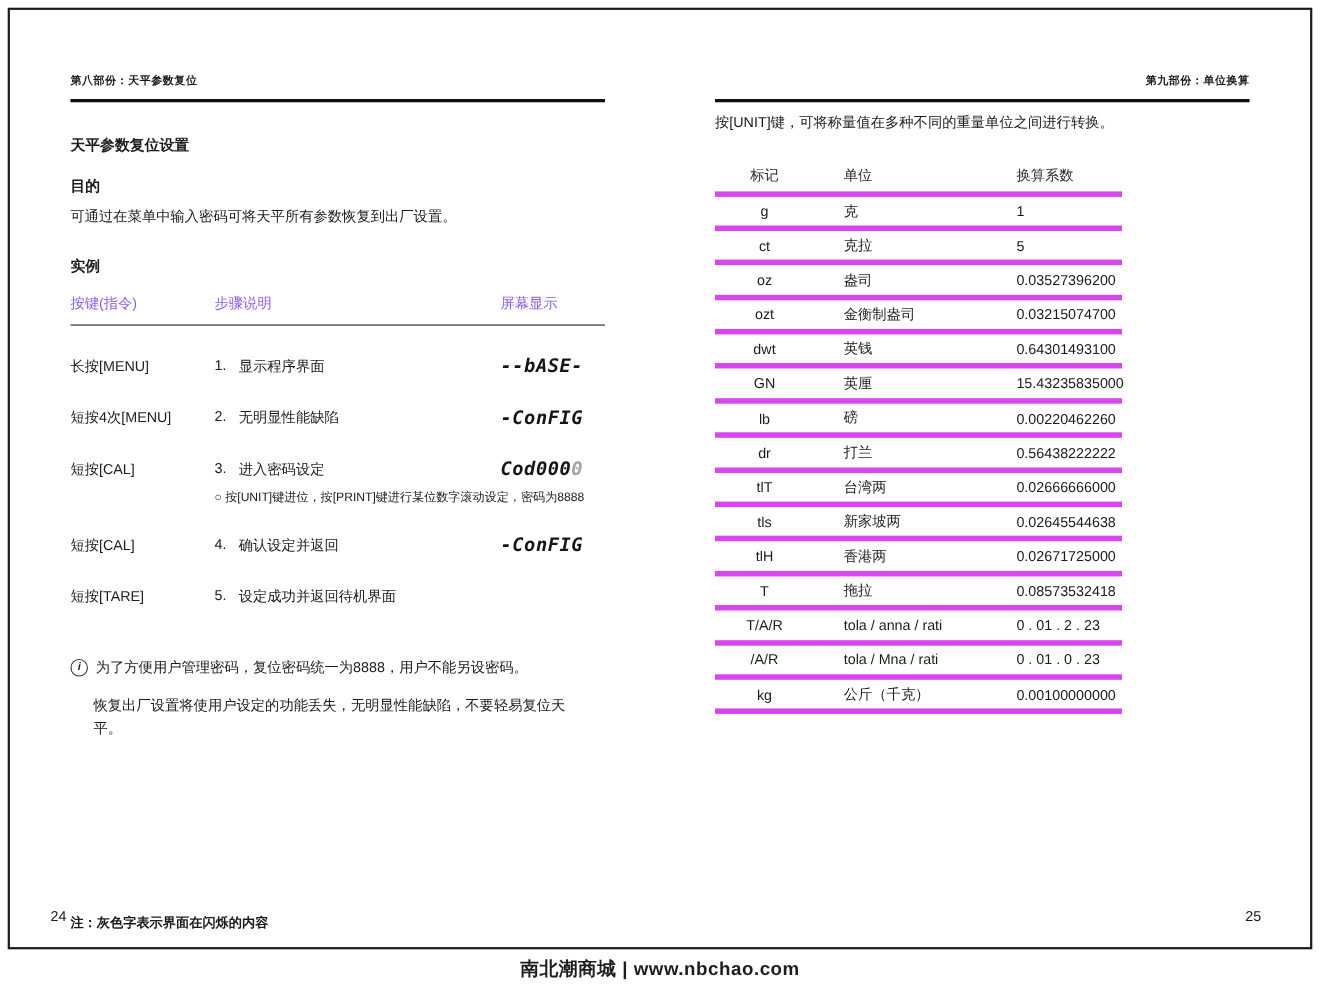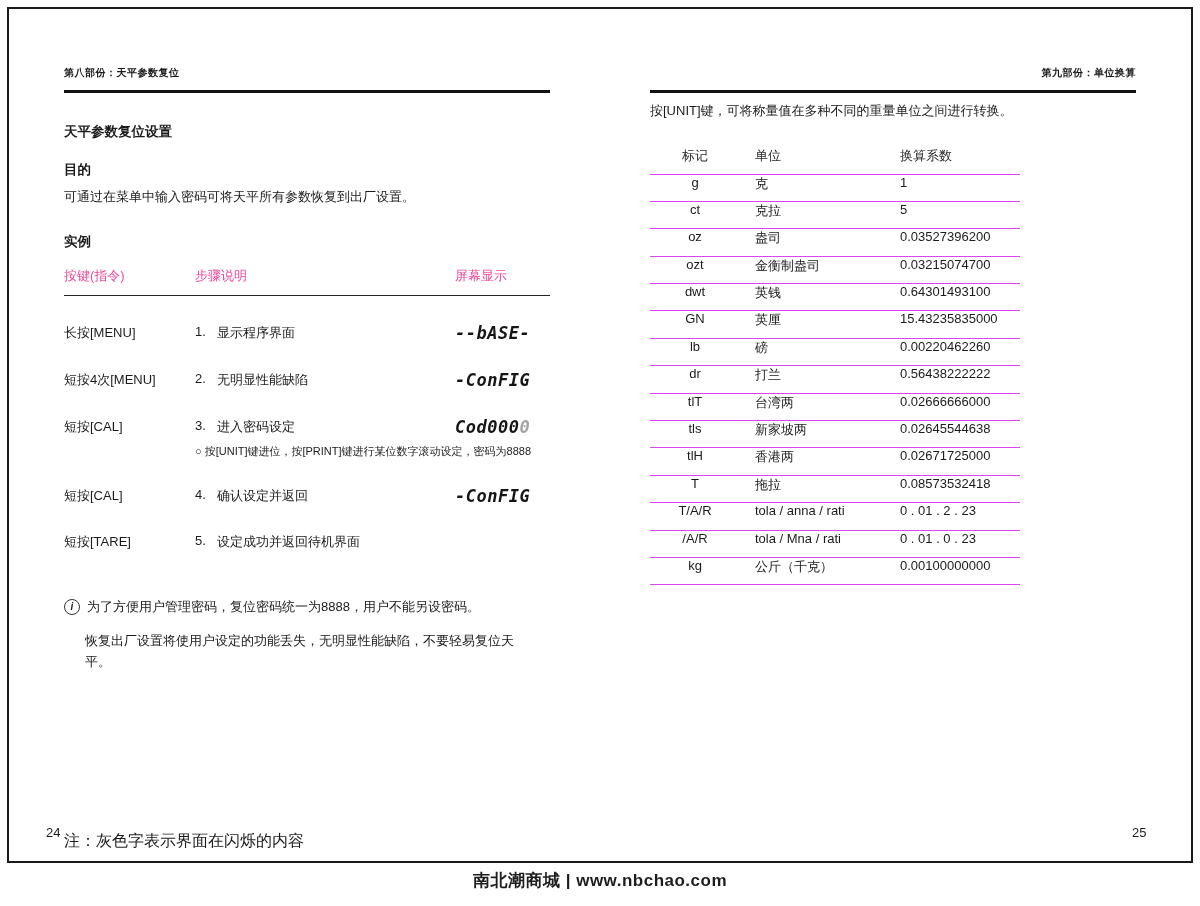--- a/index.html
+++ b/index.html
@@ -20,53 +20,53 @@
     border-bottom:3px solid #111;letter-spacing:0.5px;
   }
   .right-col .col-header{text-align:right;}
   .sec-title{margin-top:30px;font-size:13.5px;font-weight:bold;}
   .sub-title{margin-top:20px;font-size:13.5px;font-weight:bold;}
   .body-text{margin-top:8px;font-size:13px;line-height:1.55;}
   .example-title{margin-top:26px;font-size:13.5px;font-weight:bold;}
 
   
   .ex-table{margin-top:16px;font-size:13px;}
-  .ex-head{display:flex;padding-bottom:10px;border-bottom:1.5px solid #222;color:#ec4899;}
+  .ex-head{display:flex;padding-bottom:10px;border-bottom:1.5px solid #222;color:#8b5cf6;}
   .ex-col-key{width:131px;flex:none;}
   .ex-col-step{width:260px;flex:none;display:flex;}
   .ex-col-disp{flex:1;}
   .ex-row{display:flex;margin-top:27px;align-items:center;justify-content:center;}
   .step-num{width:22px;flex:none;}
   .lcd{
     font-family:"DejaVu Sans Mono",monospace;font-style:italic;font-weight:bold;
     font-size:17px;letter-spacing:0.5px;color:#151515;white-space:nowrap;
   }
   .lcd .flash{color:#a3a3a3;}
   .ex-note{margin-top:7px;margin-left:131px;font-size:11px;color:#222;}
 
   .info-block{margin-top:46px;display:flex;font-size:13px;line-height:1.5;}
   .info-icon{
     flex:none;width:14px;height:14px;border:1.3px solid #333;border-radius:50%;
     font-size:10px;font-weight:bold;text-align:center;line-height:14px;
     margin-right:7px;margin-top:2px;font-style:italic;
   }
   .info-cont{margin-top:13px;margin-left:21px;font-size:13px;line-height:1.65;width:448px;}
 
-  .bottom-note{position:absolute;left:64px;top:831px;font-size:16px;font-weight:normal;}
+  .bottom-note{position:absolute;left:64px;top:831px;font-size:12px;font-weight:bold;}
   .page-num{position:absolute;top:825px;font-size:13px;}
   .page-num.left{left:46px;}
   .page-num.right{left:1132px;}
   .footer{
     position:absolute;left:0;top:869px;width:100%;text-align:center;
     font-size:17px;font-weight:600;color:#1d1d1d;letter-spacing:0.5px;
   }
 
   
   .u-table{margin-top:26px;width:370px;font-size:13px;}
-  .u-row{display:flex;height:26.4px;border-bottom:1px solid #d946ef;}
+  .u-row{display:flex;align-items:center;height:26.4px;border-bottom:5px solid #d946ef;gap:12px;}
   .u-row.head{color:#2a2a2a;}
   .u-mark{width:90px;flex:none;text-align:center;}
   .u-unit{width:140px;flex:none;padding-left:15px;box-sizing:border-box;}
   .u-factor{flex:1;padding-left:20px;box-sizing:border-box;}
 </style>
 </head>
 <body>
 
 <div class="page-frame"></div>
 

